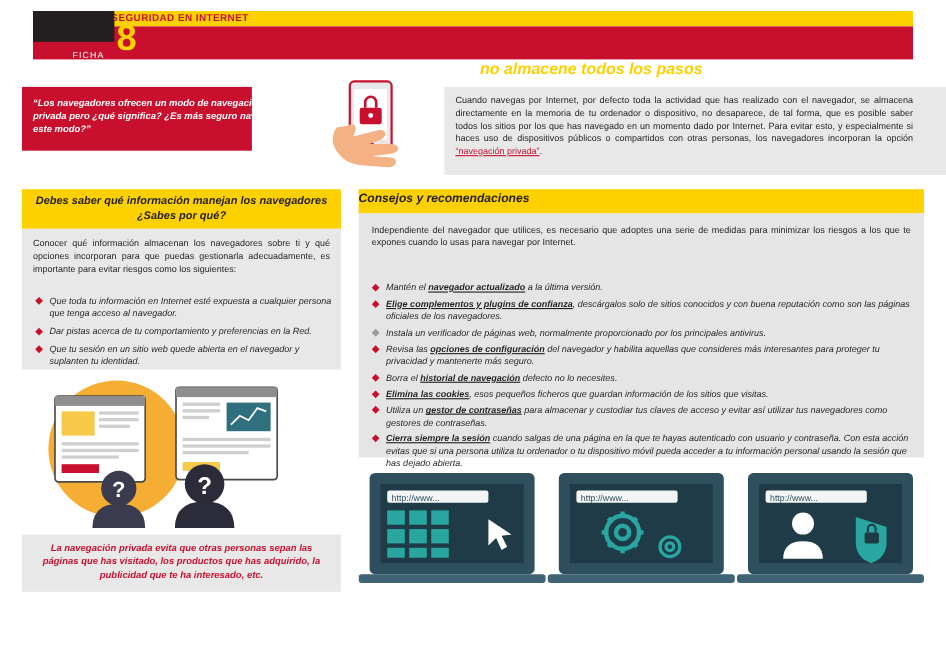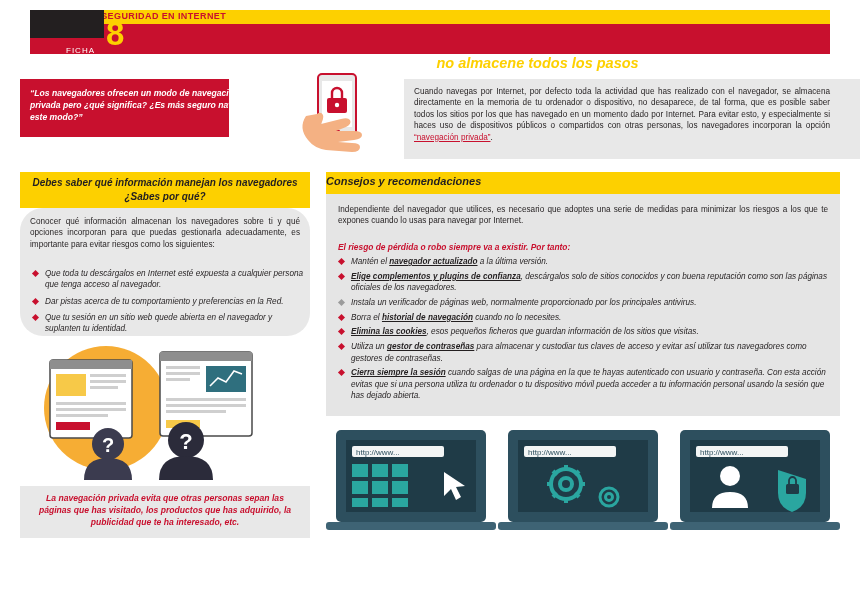--- a/index.html
+++ b/index.html
@@ -25,21 +25,21 @@
   
   .quote-box{position:absolute;left:20px;top:79px;width:209px;height:58px;background:#c8102e;}
   .quote-text{position:absolute;left:10px;top:8px;width:242px;color:#ffffff;font-size:8.6px;font-style:italic;font-weight:bold;line-height:12px;}
   .phone-art{position:absolute;left:284px;top:72px;width:114px;height:84px;}
   .intro-box{position:absolute;left:404px;top:79px;width:520px;height:80px;background:#e8e8e8;}
   .intro-text{position:absolute;left:10px;top:7px;width:416px;font-size:8.2px;line-height:11.4px;text-align:justify;color:#231f20;}
   .u-red{color:#c8102e;text-decoration:underline;}
   
   .left-head{position:absolute;left:20px;top:172px;width:290px;height:36px;background:#fdd000;}
   .left-head-t{position:absolute;left:8px;top:4px;width:274px;text-align:center;font-size:10px;font-weight:bold;font-style:italic;line-height:14px;color:#231f20;}
-  .left-body{position:absolute;left:20px;top:208px;width:290px;height:128px;background:#e8e8e8;border-radius:23px;}
+  .left-body{position:absolute;left:20px;top:208px;width:290px;height:128px;background:#e8e8e8;}
   .left-p{position:absolute;left:10px;top:8px;width:270px;font-size:8.2px;line-height:11.4px;text-align:justify;}
   .bullets{position:absolute;left:12px;top:60px;width:272px;}
   .bullet{position:relative;padding-left:13px;font-size:8.2px;line-height:11.3px;margin-bottom:5px;font-style:italic;}
   .bullet:before{content:"";position:absolute;left:1px;top:3px;width:5px;height:5px;background:#c8102e;transform:rotate(45deg);}
   
   .illus{position:absolute;left:20px;top:340px;width:290px;height:140px;}
   .left-foot{position:absolute;left:20px;top:486px;width:290px;height:52px;background:#e8e8e8;}
   .left-foot-t{position:absolute;left:12px;top:6px;width:266px;text-align:center;color:#c8102e;font-size:8.6px;font-weight:bold;font-style:italic;line-height:12px;}
   
   .right-head{position:absolute;left:326px;top:172px;width:514px;height:22px;background:#fdd000;}
@@ -100,21 +100,21 @@
 
 <div class="left-head">
   <div class="left-head-t">
     <span>Debes saber qué información manejan los navegadores</span><br>
     <span>¿Sabes por qué?</span>
   </div>
 </div>
 <div class="left-body">
   <div class="left-p">Conocer qué información almacenan los navegadores sobre ti y qué opciones incorporan para que puedas gestionarla adecuadamente, es importante para evitar riesgos como los siguientes:</div>
   <div class="bullets">
-    <div class="bullet">Que toda tu descárgalos en Internet esté expuesta a cualquier persona que tenga acceso al navegador.</div>
+    <div class="bullet">Que toda tu información en Internet esté expuesta a cualquier persona que tenga acceso al navegador.</div>
     <div class="bullet">Dar pistas acerca de tu comportamiento y preferencias en la Red.</div>
     <div class="bullet">Que tu sesión en un sitio web quede abierta en el navegador y suplanten tu identidad.</div>
   </div>
 </div>
 
 <div class="illus">
   <svg width="290" height="140" viewBox="0 0 290 140">
     <circle cx="86" cy="68" r="62" fill="#f5a623" opacity="0.92"></circle>
 
     <rect x="30" y="20" width="82" height="78" rx="3" fill="#ffffff" stroke="#4a4a4a" stroke-width="1.5"></rect>
@@ -155,33 +155,35 @@
 
 <div class="left-foot">
   <div class="left-foot-t">La navegación privada evita que otras personas sepan las páginas que has visitado, los productos que has adquirido, la publicidad que te ha interesado, etc.</div>
 </div>
 
 <div class="right-head">
   <div class="right-head-t">Consejos y recomendaciones</div>
 </div>
 <div class="right-body">
   <div class="right-p">Independiente del navegador que utilices, es necesario que adoptes una serie de medidas para minimizar los riesgos a los que te expones cuando lo usas para navegar por Internet.</div>
-  <div class="right-sub">El riesgo de pérdida o robo siempre va a existir. Por tanto:</div>
   <div class="rlist">
     <div class="ritem">
       <span>Mantén el </span><span class="u b">navegador actualizado</span><span> a la última versión.</span>
     </div>
     <div class="ritem">
       <span></span><span class="u b">Elige complementos y plugins de confianza</span><span>, descárgalos solo de sitios conocidos y con buena reputación como son las páginas oficiales de los navegadores.</span>
     </div>
     <div class="ritem gray">
       <span>Instala un verificador de páginas web, normalmente proporcionado por los principales antivirus.</span>
     </div>
     <div class="ritem">
-      <span>Borra el </span><span class="u b">historial de navegación</span><span> cuando no lo necesites.</span>
+      <span>Revisa las </span><span class="u b">opciones de configuración</span><span> del navegador y habilita aquellas que consideres más interesantes para proteger tu privacidad y mantenerte más seguro.</span>
+    </div>
+    <div class="ritem">
+      <span>Borra el </span><span class="u b">historial de navegación</span><span> defecto no lo necesites.</span>
     </div>
     <div class="ritem">
       <span></span><span class="u b">Elimina las cookies</span><span>, esos pequeños ficheros que guardan información de los sitios que visitas.</span>
     </div>
     <div class="ritem">
       <span>Utiliza un </span><span class="u b">gestor de contraseñas</span><span> para almacenar y custodiar tus claves de acceso y evitar así utilizar tus navegadores como gestores de contraseñas.</span>
     </div>
     <div class="ritem">
       <span></span><span class="u b">Cierra siempre la sesión</span><span> cuando salgas de una página en la que te hayas autenticado con usuario y contraseña. Con esta acción evitas que si una persona utiliza tu ordenador o tu dispositivo móvil pueda acceder a tu información personal usando la sesión que has dejado abierta.</span>
     </div>

